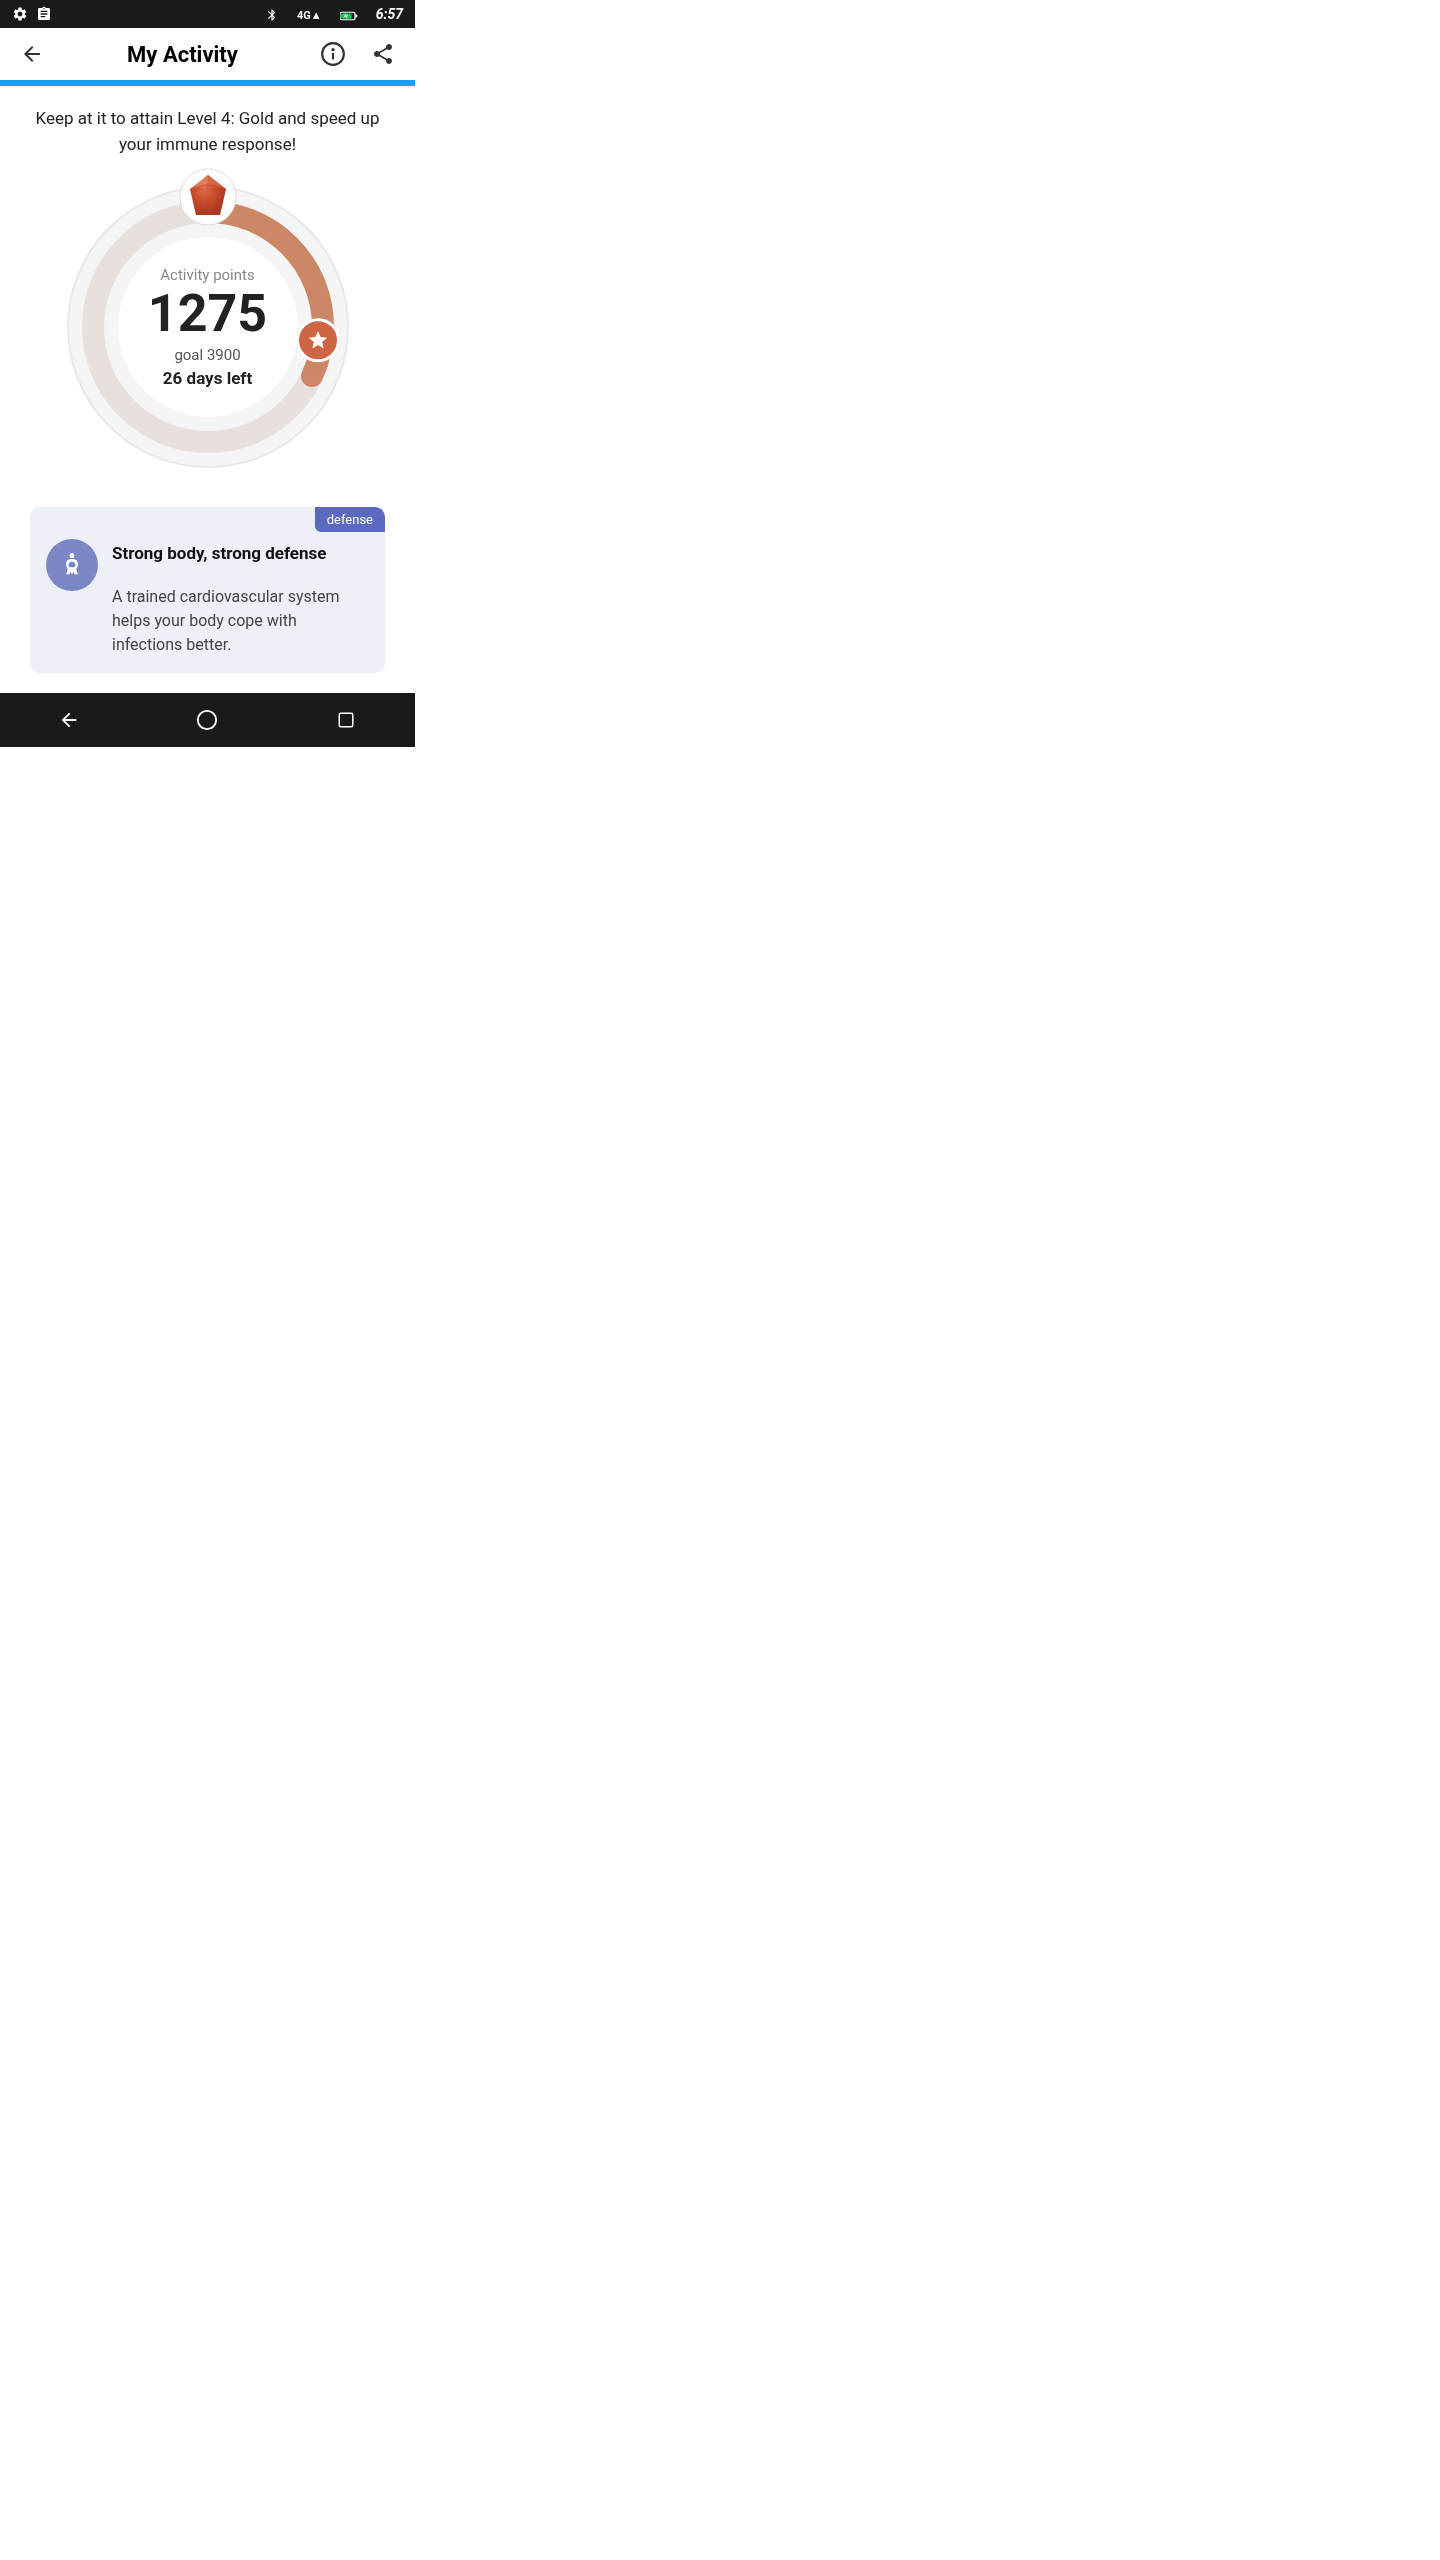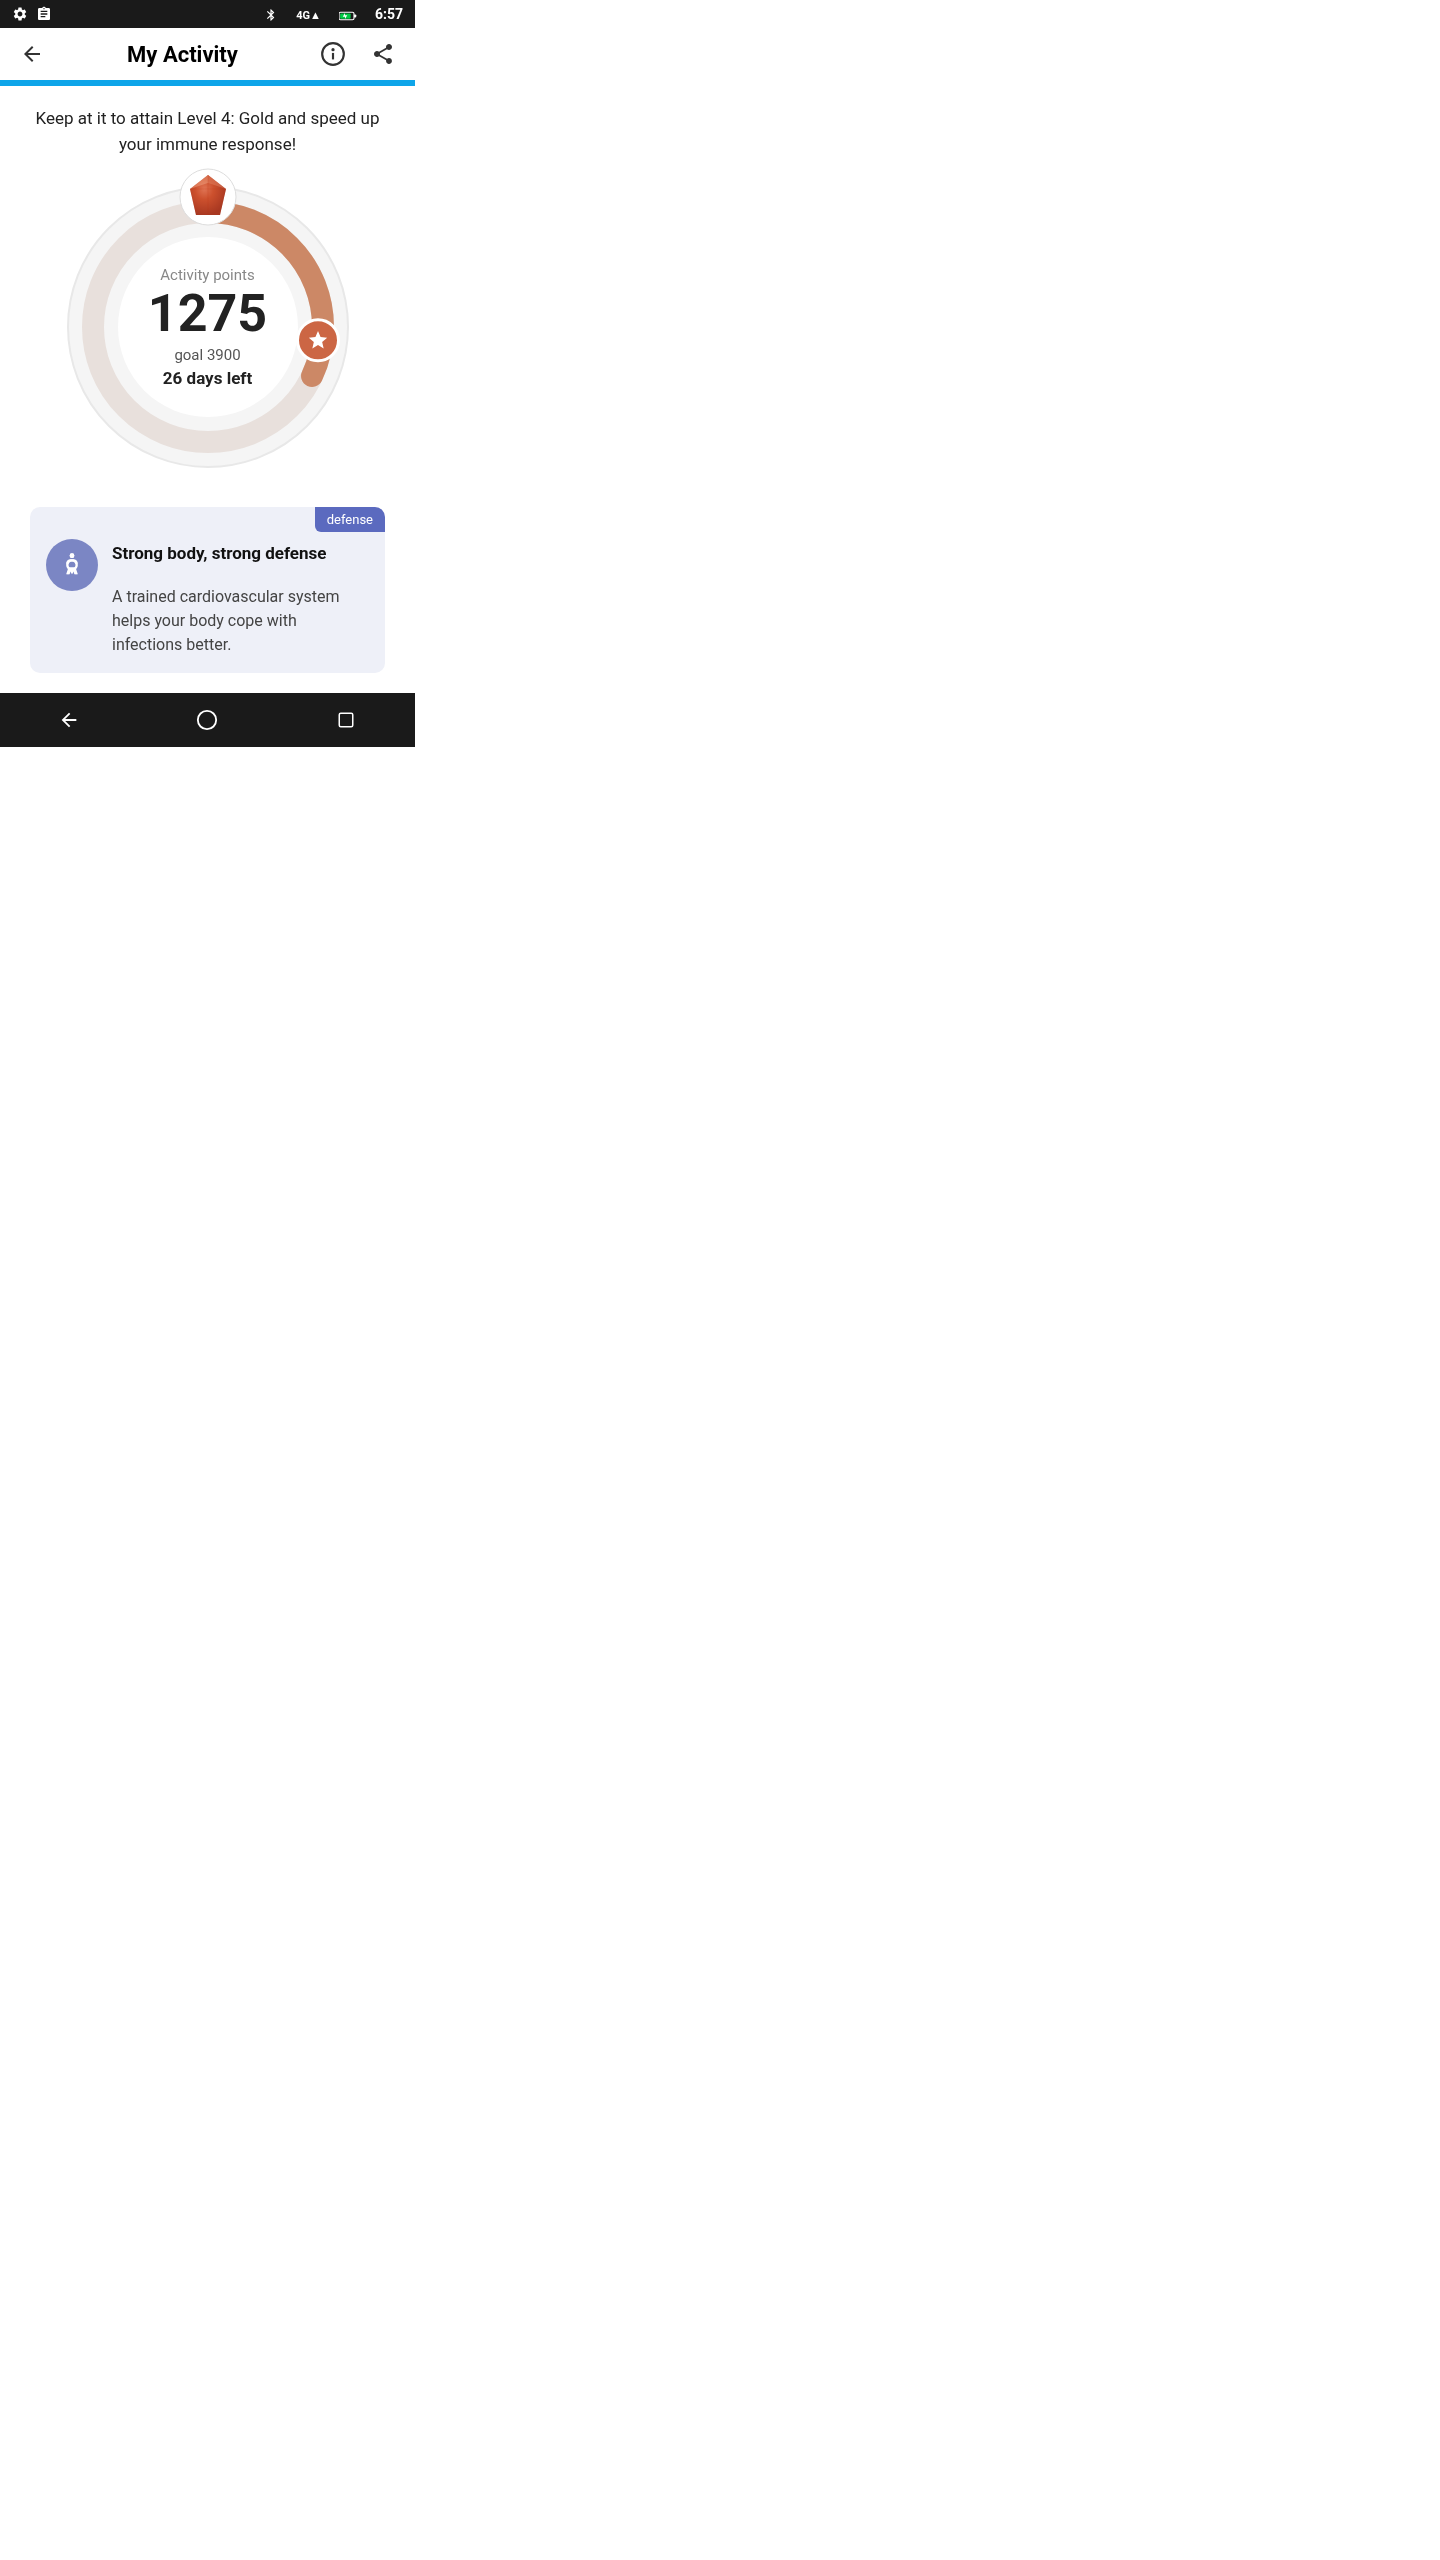--- a/index.html
+++ b/index.html
@@ -210,21 +210,21 @@
 
     <span style="font-size:11px; font-weight:bold;">4G▲</span>
 
     <svg width="18" height="12" viewBox="0 0 24 12" fill="white">
       <rect x="0" y="1" width="20" height="10" rx="2" ry="2" stroke="white" stroke-width="1.5" fill="none"></rect>
       <rect x="1.5" y="2.5" width="14" height="7" rx="1" fill="#00cc44"></rect>
       <rect x="20" y="4" width="3" height="4" rx="1" fill="white"></rect>
 
       <path d="M9 2 L6 7 L9 7 L9 10 L12 5 L9 5 Z" fill="white" transform="translate(-1,0)"></path>
     </svg>
-    <span style="font-weight:bold; font-size:14px;">6:57</span>
+    <span style="font-weight:bold; font-size:14px;font-style:italic;">6:57</span>
   </div>
 </div>
 
 <div class="nav-bar">
   <button class="nav-icon-btn">
     <svg width="24" height="24" viewBox="0 0 24 24" fill="#333">
       <path d="M20 11H7.83l5.59-5.59L12 4l-8 8 8 8 1.41-1.41L7.83 13H20v-2z"></path>
     </svg>
   </button>
   <span class="nav-title">My Activity</span>

